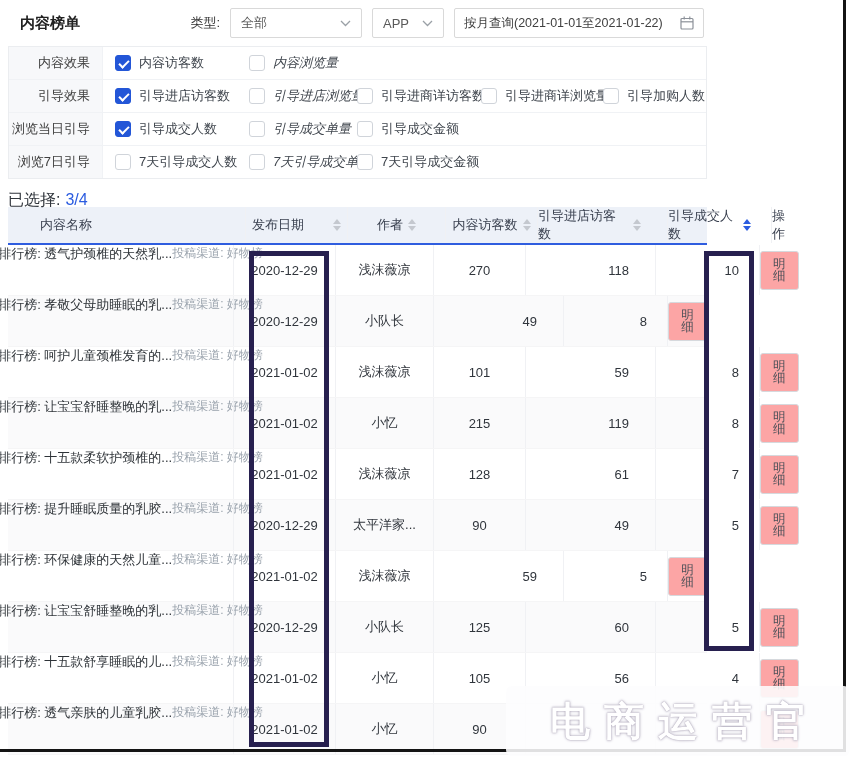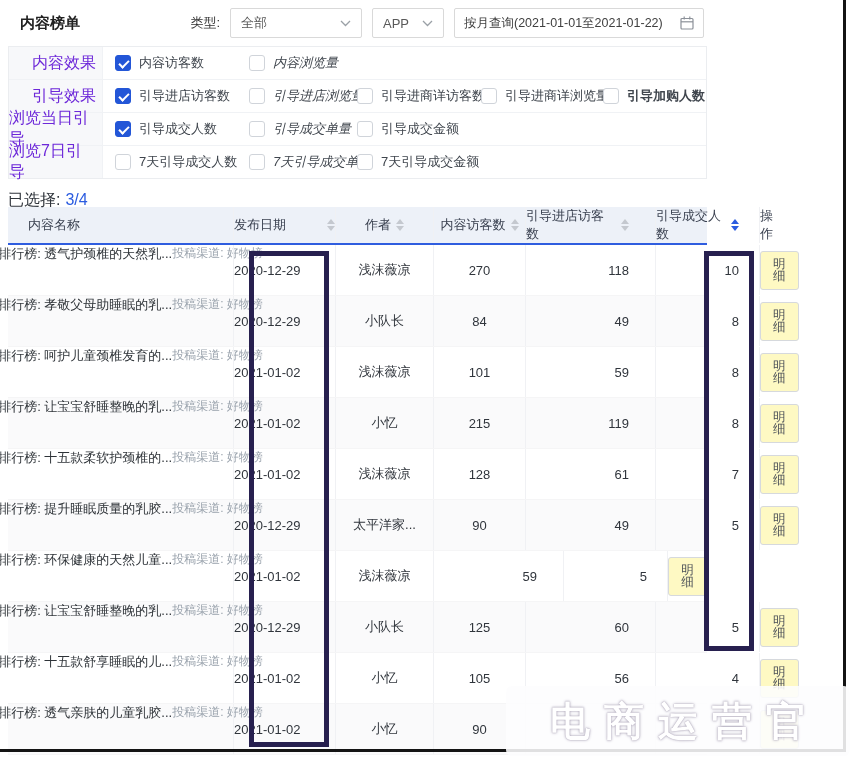--- a/index.html
+++ b/index.html
@@ -19,59 +19,59 @@
   .sel-type{width:132px;}
   .sel-app{width:72px;}
   .daterange{display:flex;align-items:center;justify-content:space-between;
           border:1px solid #d9d9d9;border-radius:2px;height:30px;padding:8px 9px;
           font-size:12.5px;color:#404040;width:250px;box-sizing:border-box;cursor:pointer;}
 
   
   .panel{margin:0 7px 0 8px;border:1px solid #ebedf0;}
   .f-row{display:flex;align-items:stretch;border-bottom:1px solid #f0f2f5;height:32px;}
   .f-row:last-child{border-bottom:none;}
-  .f-label{width:94px;background:#f7f8fa;color:#6d28d9;font-size:16px;display:flex;
-           align-items:center;justify-content:flex-end;padding-right:6px;
+  .f-label{width:94px;background:#f7f8fa;color:#404040;font-size:13px;display:flex;
+           align-items:center;justify-content:flex-end;padding-right:12px;
            box-sizing:border-box;border-right:1px solid #f0f2f5;flex:0 0 94px;}
   .f-opts{display:flex;align-items:center;padding-left:12px;}
   .f-opt{display:flex;align-items:center;gap:8px;cursor:pointer;}
   .f-opt.w0{width:134px;}.f-opt.w1{width:108px;font-style:italic;}.f-opt.w2{width:124px;}
-  .f-opt.w3{width:122px;}.f-opt.w4{width:120px;font-weight:bold;}
+  .f-opt.w3{width:122px;}.f-opt.w4{width:120px;}
   .cb{width:16px;height:16px;border:1px solid #d0d4da;border-radius:3px;background:#fff;
       position:relative;box-sizing:border-box;flex:0 0 16px;}
   .cb.checked{background:#2356d7;border-color:#2356d7;}
   .cb.checked::after{content:"";position:absolute;left:3px;top:3.5px;width:8px;height:4px;
       border-left:2px solid #fff;border-bottom:2px solid #fff;transform:rotate(-45deg);}
   .f-opt-label{font-size:13px;color:#3f454d;white-space:nowrap;}
 
   
   .selbar{padding:11px 0 3px 8px;font-size:16px;color:#30353c;height:14px;}
   .selbar .val{color:#2b5ce0;margin-left:5px;}
 
   
   .table{margin:0 7px 0 8px;}
   .thead{display:flex;background:#edf1f8;height:38px;align-items:stretch;
-         border-bottom:2px solid #2f5ddf;box-sizing:border-box;}
+         border-bottom:2px solid #2f5ddf;box-sizing:border-box;padding-left:12px;}
   .th,.td{font-size:13px;display:flex;align-items:center;box-sizing:border-box;height:auto;}
   .th{color:#3a4150;}
   .th + .th,.td + .td{border-left:1px solid #f0f1f4;}
   .c0{width:225px;padding-left:20px;justify-content:flex-start;flex:0 0 225px;}
-  .c1{width:102px;justify-content:space-between;flex:0 0 102px;gap:24px;}
+  .c1{width:102px;justify-content:center;flex:0 0 102px;gap:24px;}
   .c2{width:98px;justify-content:center;flex:0 0 98px;}
   .c3{width:92px;justify-content:center;flex:0 0 92px;}
   .c4{width:130px;justify-content:flex-end;padding-right:26px;flex:0 0 130px;}
   .c5{width:104px;justify-content:flex-end;padding-right:20px;flex:0 0 104px;}
   .c6{flex:1;justify-content:center;}
   .tr{display:flex;align-items:stretch;height:50px;border-bottom:1px solid #f5f5f6;background:#fff;}
   .tr.alt{background:#fafafb;}
   .td{color:#30353c;}
   .td.c0{justify-content:center;align-items:flex-start;}
   .name{font-size:13px;color:#2e3338;line-height:17px;white-space:nowrap;}
   .chan{font-size:12px;color:#9aa3ad;line-height:16px;white-space:nowrap;}
-  .btn-detail{border:1px solid #d6d9dd;border-radius:3px;background:#fef9c3;font-size:12.5px;
+  .btn-detail{border:1px solid #d6d9dd;border-radius:3px;background:#fca5a5;font-size:12.5px;
       color:#4a4f57;padding:6px 12px;line-height:1;cursor:pointer;
       font-family:"Liberation Sans","DejaVu Sans",sans-serif;}
 
   
   .caret{display:flex;flex-direction:column;margin-left:5px;cursor:pointer;}
   .caret i{display:block;width:0;height:0;border-left:4px solid transparent;border-right:4px solid transparent;}
   .caret .up{border-bottom:5px solid #c4c8cf;margin-bottom:2px;}
   .caret .dn{border-top:5px solid #c4c8cf;}
   .caret.active .up{border-bottom-color:#2b5ce0;}
   .caret.active .dn{border-top-color:#2b5ce0;}
@@ -304,23 +304,20 @@
     <div class="td c0">
       <span class="name">排行榜: 孝敬父母助睡眠的乳...</span>
       <span class="chan">投稿渠道: 好物榜</span>
     </div>
     <div class="td c1">
             <span>2020-12-29</span>
           </div>
     <div class="td c2">
             <span>小队长</span>
           </div>
-    <div class="td c3">
-            <span>84</span>
-          </div>
     <div class="td c4">
             <span>49</span>
           </div>
     <div class="td c5">
             <span>8</span>
           </div>
     <div class="td c6">
       <button class="btn-detail">明细</button>
     </div>
   </div>

